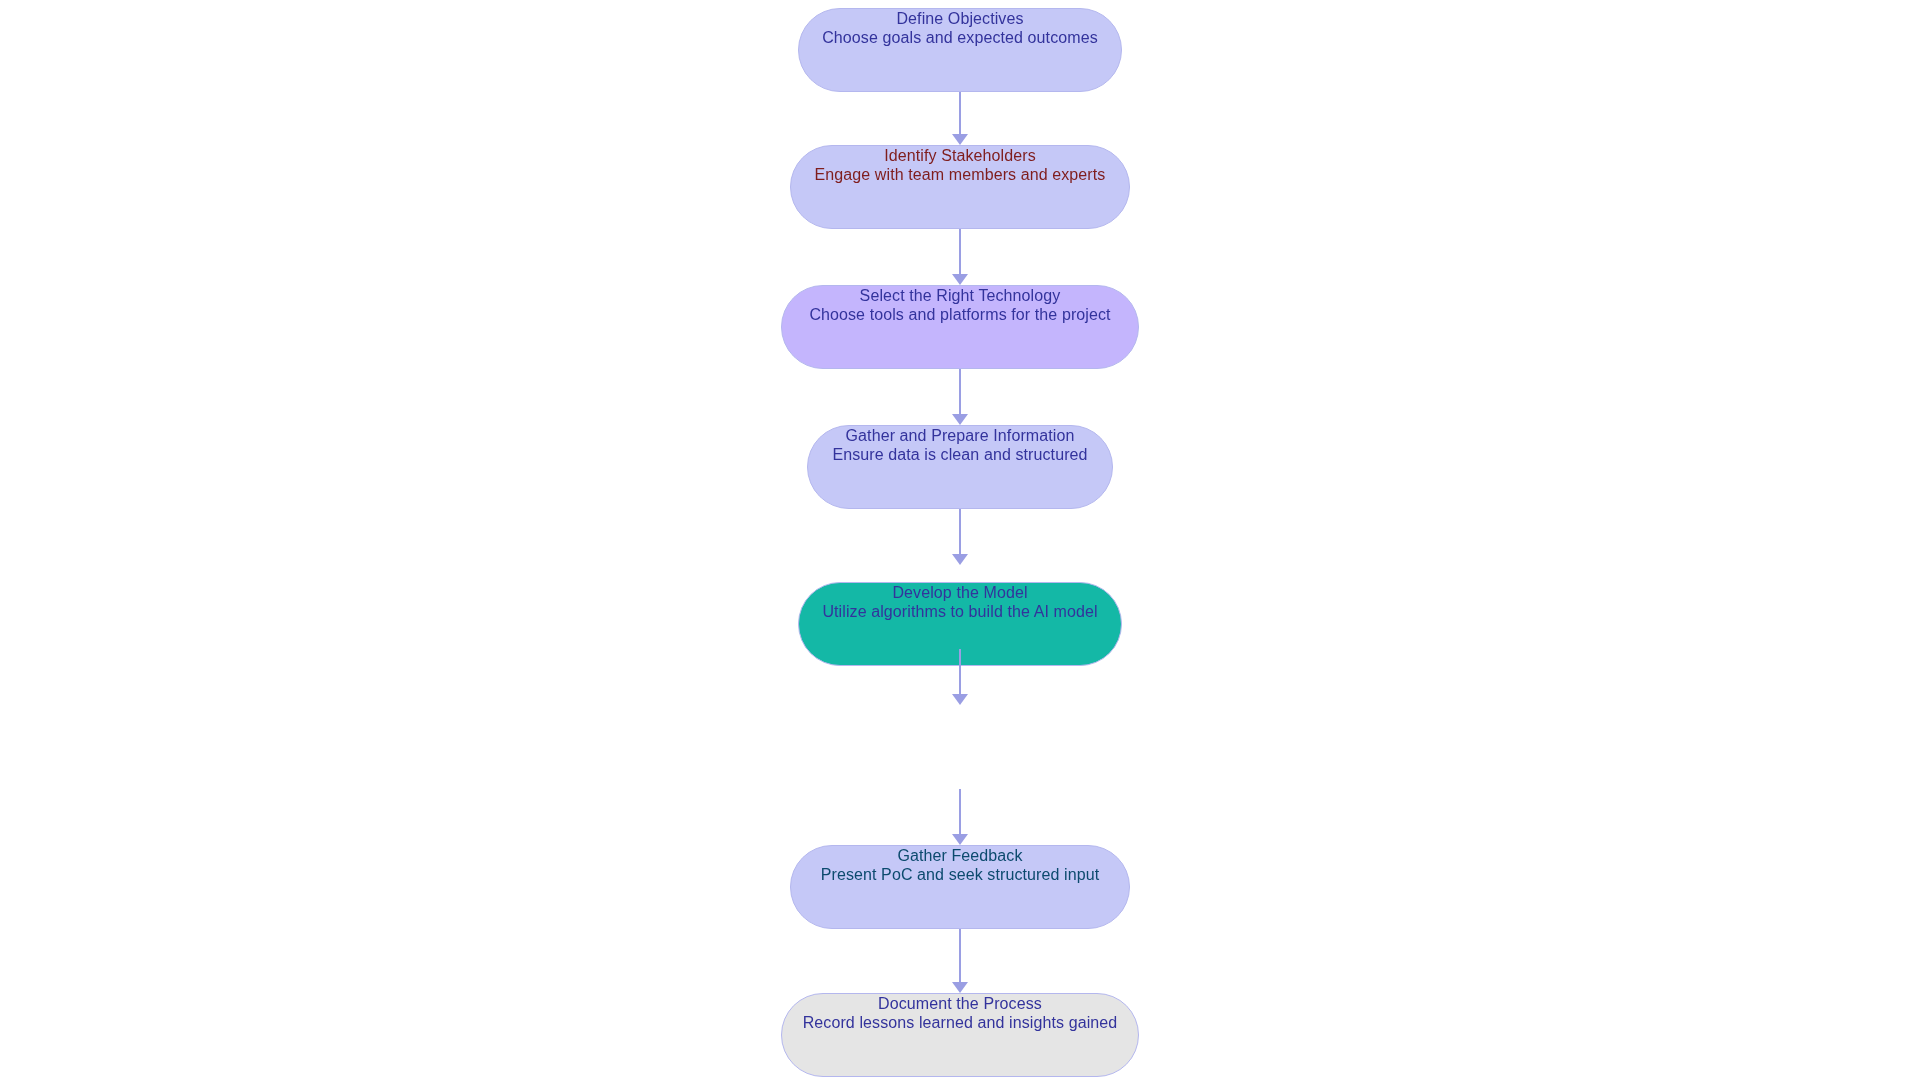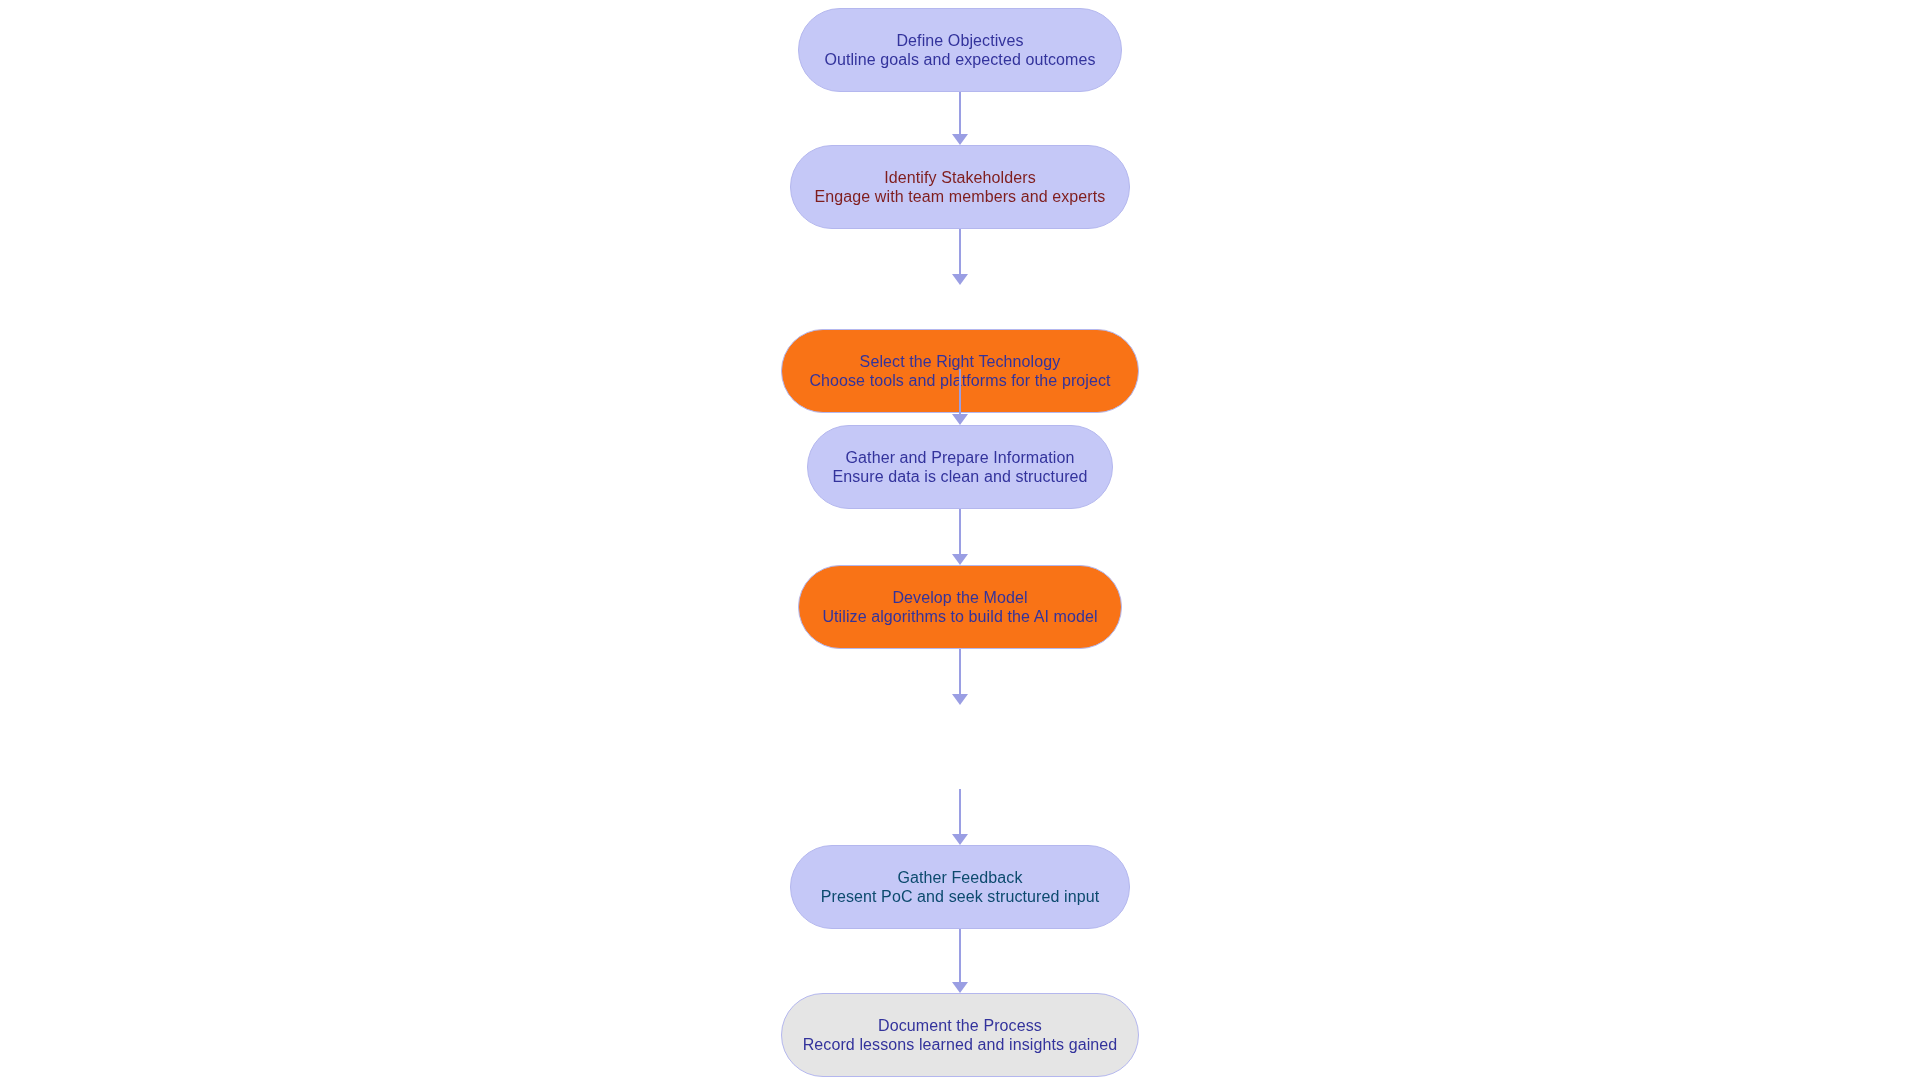--- a/index.html
+++ b/index.html
@@ -23,21 +23,21 @@
     left: 50%;
     transform: translateX(-50%);
     box-sizing: border-box;
     height: 84px;
     background: #c5c8f7;
     border: 1px solid #b4b7ee;
     border-radius: 42px;
     display: flex;
     flex-direction: column;
     align-items: center;
-    justify-content: center;
+    justify-content: flex-start;
     color: #33339c;
     font-size: 16px;
     line-height: 19px;
     letter-spacing: 0.1px;
     white-space: nowrap;
     -webkit-font-smoothing: antialiased;
   }
   .node .title,
   .node .subtitle {
     display: block;
@@ -65,55 +65,55 @@
     margin-top: -1px;
   }
 </style>
 </head>
 <body style="background: rgb(255, 255, 255);">
 
 <div id="flowchart">
 
   <div class="node" style="top: 8px; width: 324px; background: rgb(197, 200, 247); border-color: rgb(180, 183, 238); color: rgb(51, 51, 156);">
     <span class="title">Define Objectives</span>
-    <span class="subtitle">Outline goals and expected outcomes</span>
+    <span class="subtitle">Choose goals and expected outcomes</span>
   </div>
   <div class="connector" style="top: 92px; height: 53px;">
     <div class="shaft" style="background: rgb(154, 158, 227);"></div>
     <div class="head" style="border-top-color: rgb(154, 158, 227);"></div>
   </div>
 
   <div class="node" style="top: 145px; width: 340px; background: rgb(197, 200, 247); border-color: rgb(180, 183, 238); color: #7f1d1d;">
     <span class="title">Identify Stakeholders</span>
     <span class="subtitle">Engage with team members and experts</span>
   </div>
   <div class="connector" style="top: 229px; height: 56px;">
     <div class="shaft" style="background: rgb(154, 158, 227);"></div>
     <div class="head" style="border-top-color: rgb(154, 158, 227);"></div>
   </div>
 
-  <div class="node" style="top: 285px; width: 358px; background: #f97316; border-color: rgb(180, 183, 238); color: rgb(51, 51, 156); margin-top: 44px;">
+  <div class="node" style="top: 285px; width: 358px; background: #c4b5fd; border-color: rgb(180, 183, 238); color: rgb(51, 51, 156);">
     <span class="title">Select the Right Technology</span>
     <span class="subtitle">Choose tools and platforms for the project</span>
   </div>
   <div class="connector" style="top: 369px; height: 56px;">
     <div class="shaft" style="background: rgb(154, 158, 227);"></div>
     <div class="head" style="border-top-color: rgb(154, 158, 227);"></div>
   </div>
 
   <div class="node" style="top: 425px; width: 306px; background: rgb(197, 200, 247); border-color: rgb(180, 183, 238); color: rgb(51, 51, 156);">
     <span class="title">Gather and Prepare Information</span>
     <span class="subtitle">Ensure data is clean and structured</span>
   </div>
   <div class="connector" style="top: 509px; height: 56px;">
     <div class="shaft" style="background: rgb(154, 158, 227);"></div>
     <div class="head" style="border-top-color: rgb(154, 158, 227);"></div>
   </div>
 
-  <div class="node" style="top: 565px; width: 324px; background: #f97316; border-color: rgb(180, 183, 238); color: rgb(51, 51, 156);">
+  <div class="node" style="top: 582px; width: 324px; background: #14b8a6; border-color: rgb(180, 183, 238); color: rgb(51, 51, 156);">
     <span class="title">Develop the Model</span>
     <span class="subtitle">Utilize algorithms to build the AI model</span>
   </div>
   <div class="connector" style="top: 649px; height: 56px;">
     <div class="shaft" style="background: rgb(154, 158, 227);"></div>
     <div class="head" style="border-top-color: rgb(154, 158, 227);"></div>
   </div>
 
   <div class="connector" style="top: 789px; height: 56px;">
     <div class="shaft" style="background: rgb(154, 158, 227);"></div>

